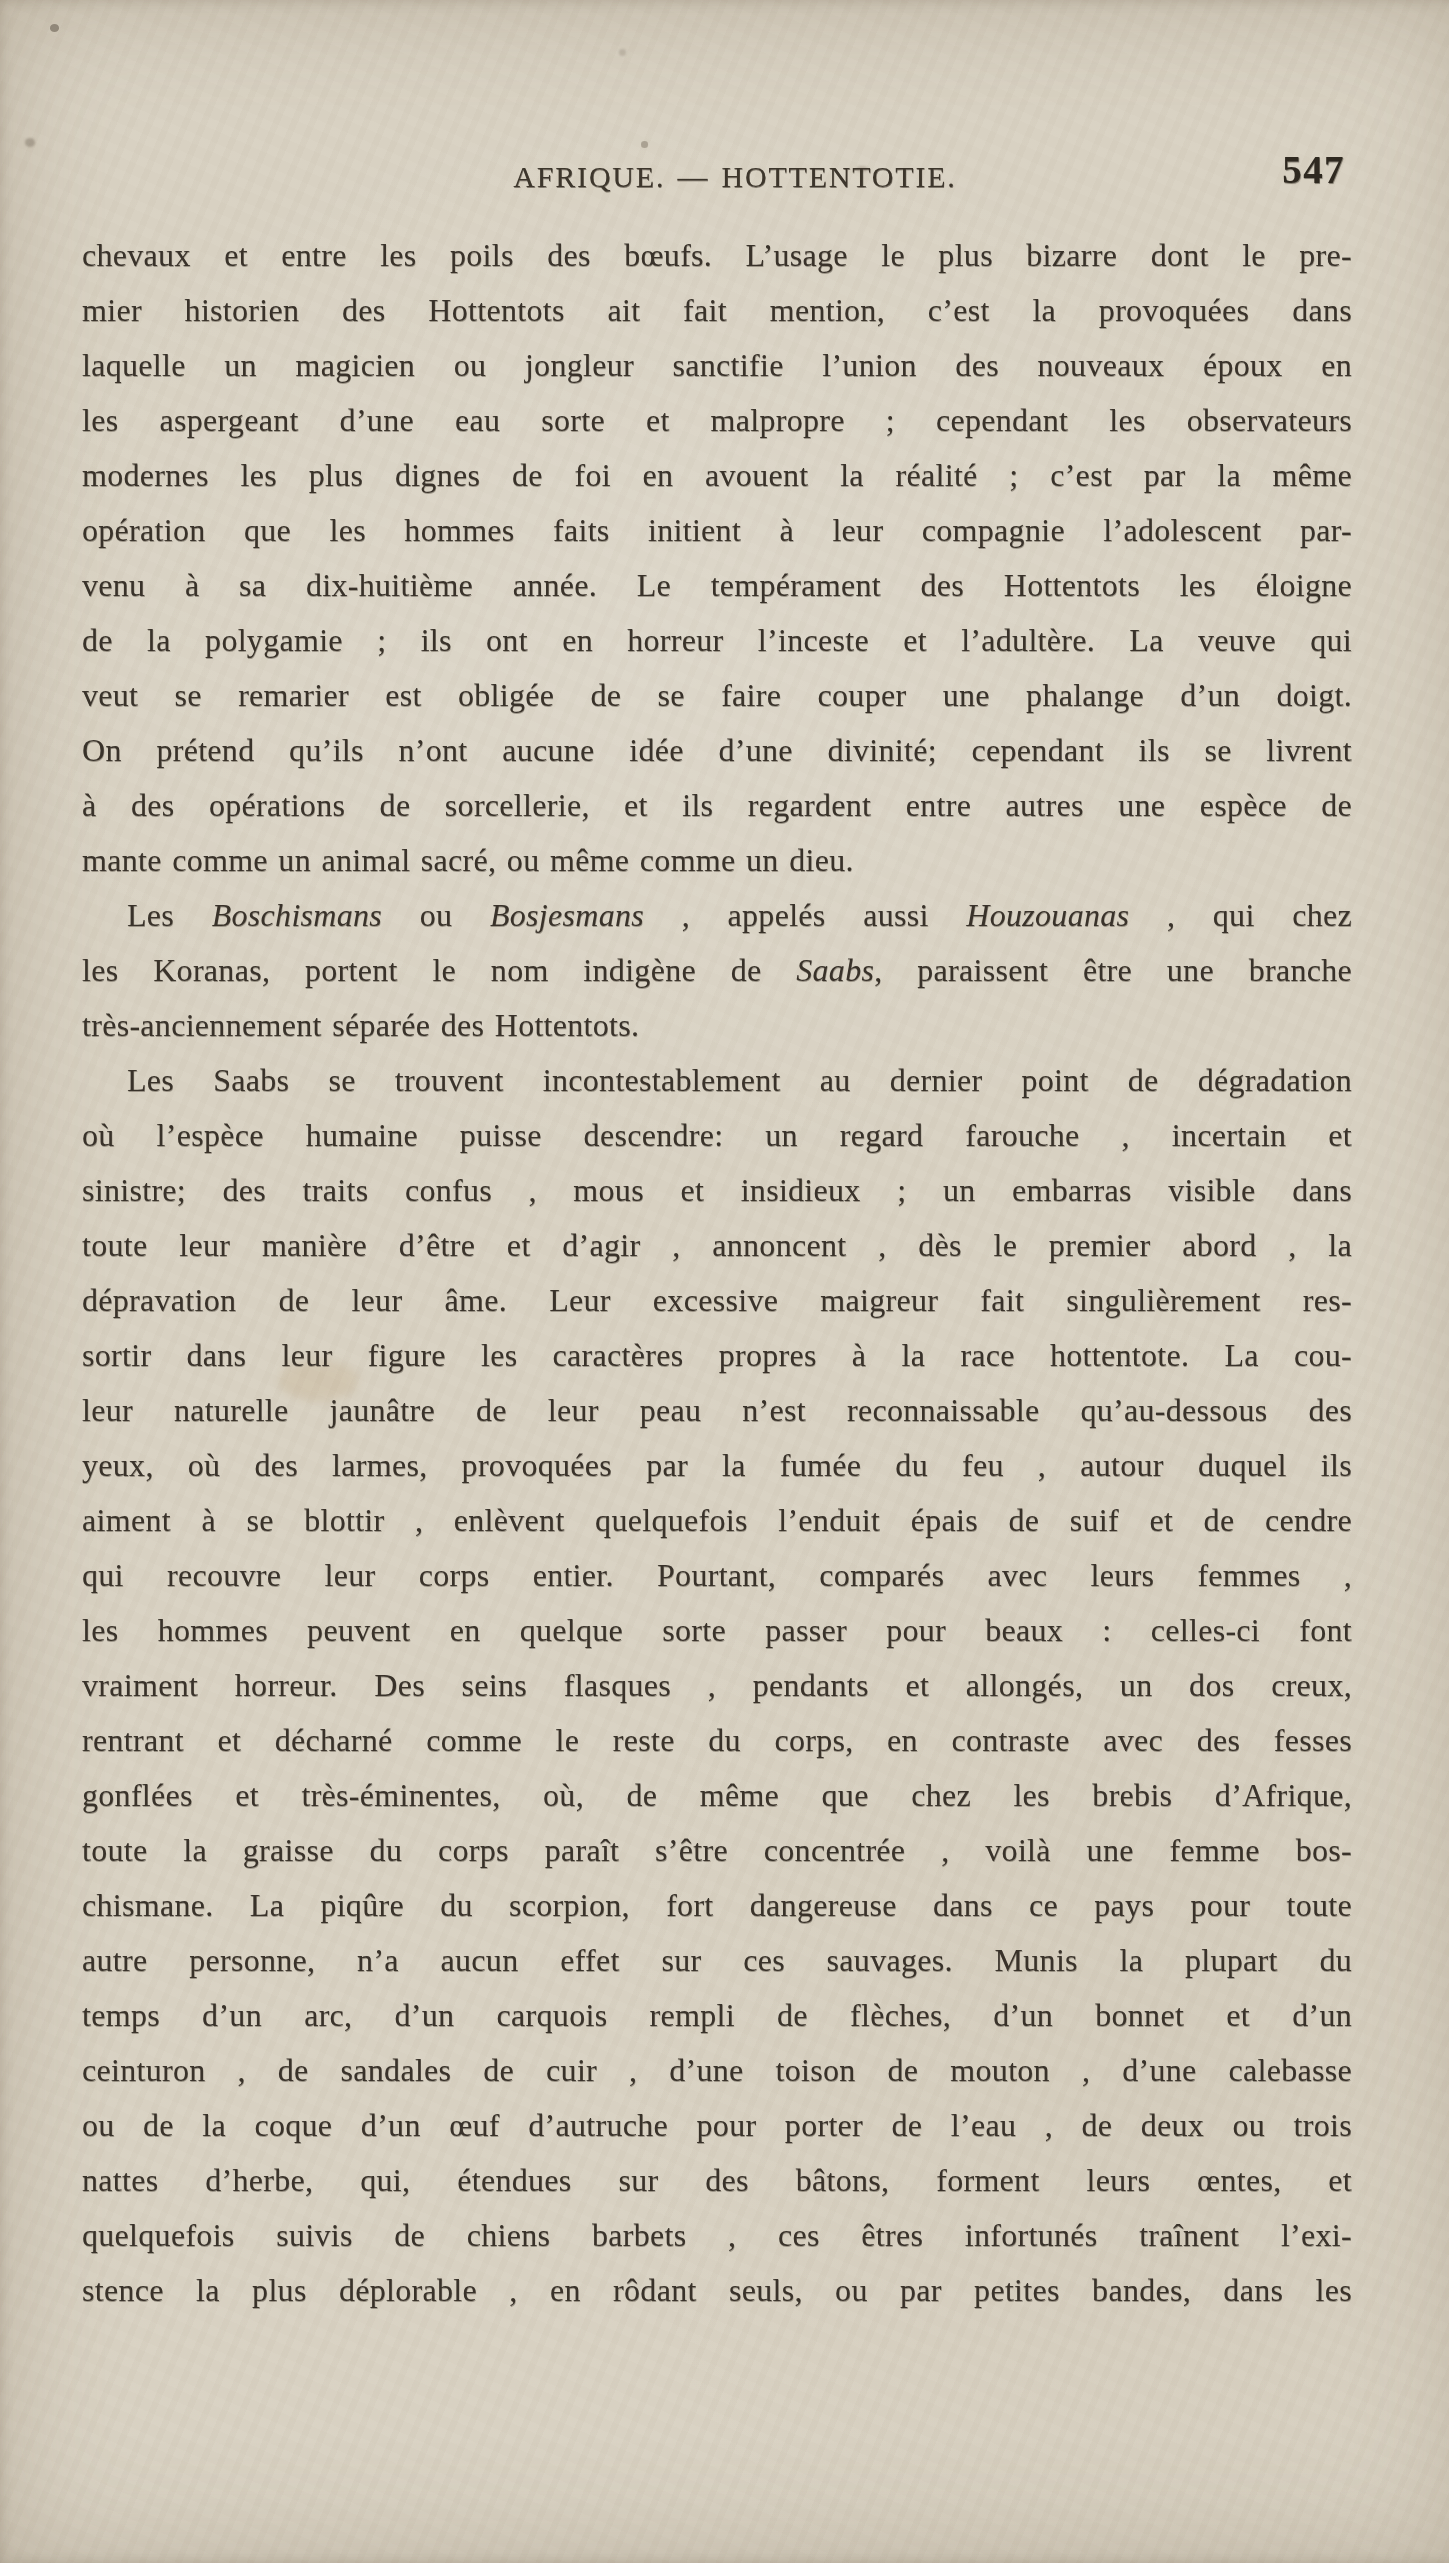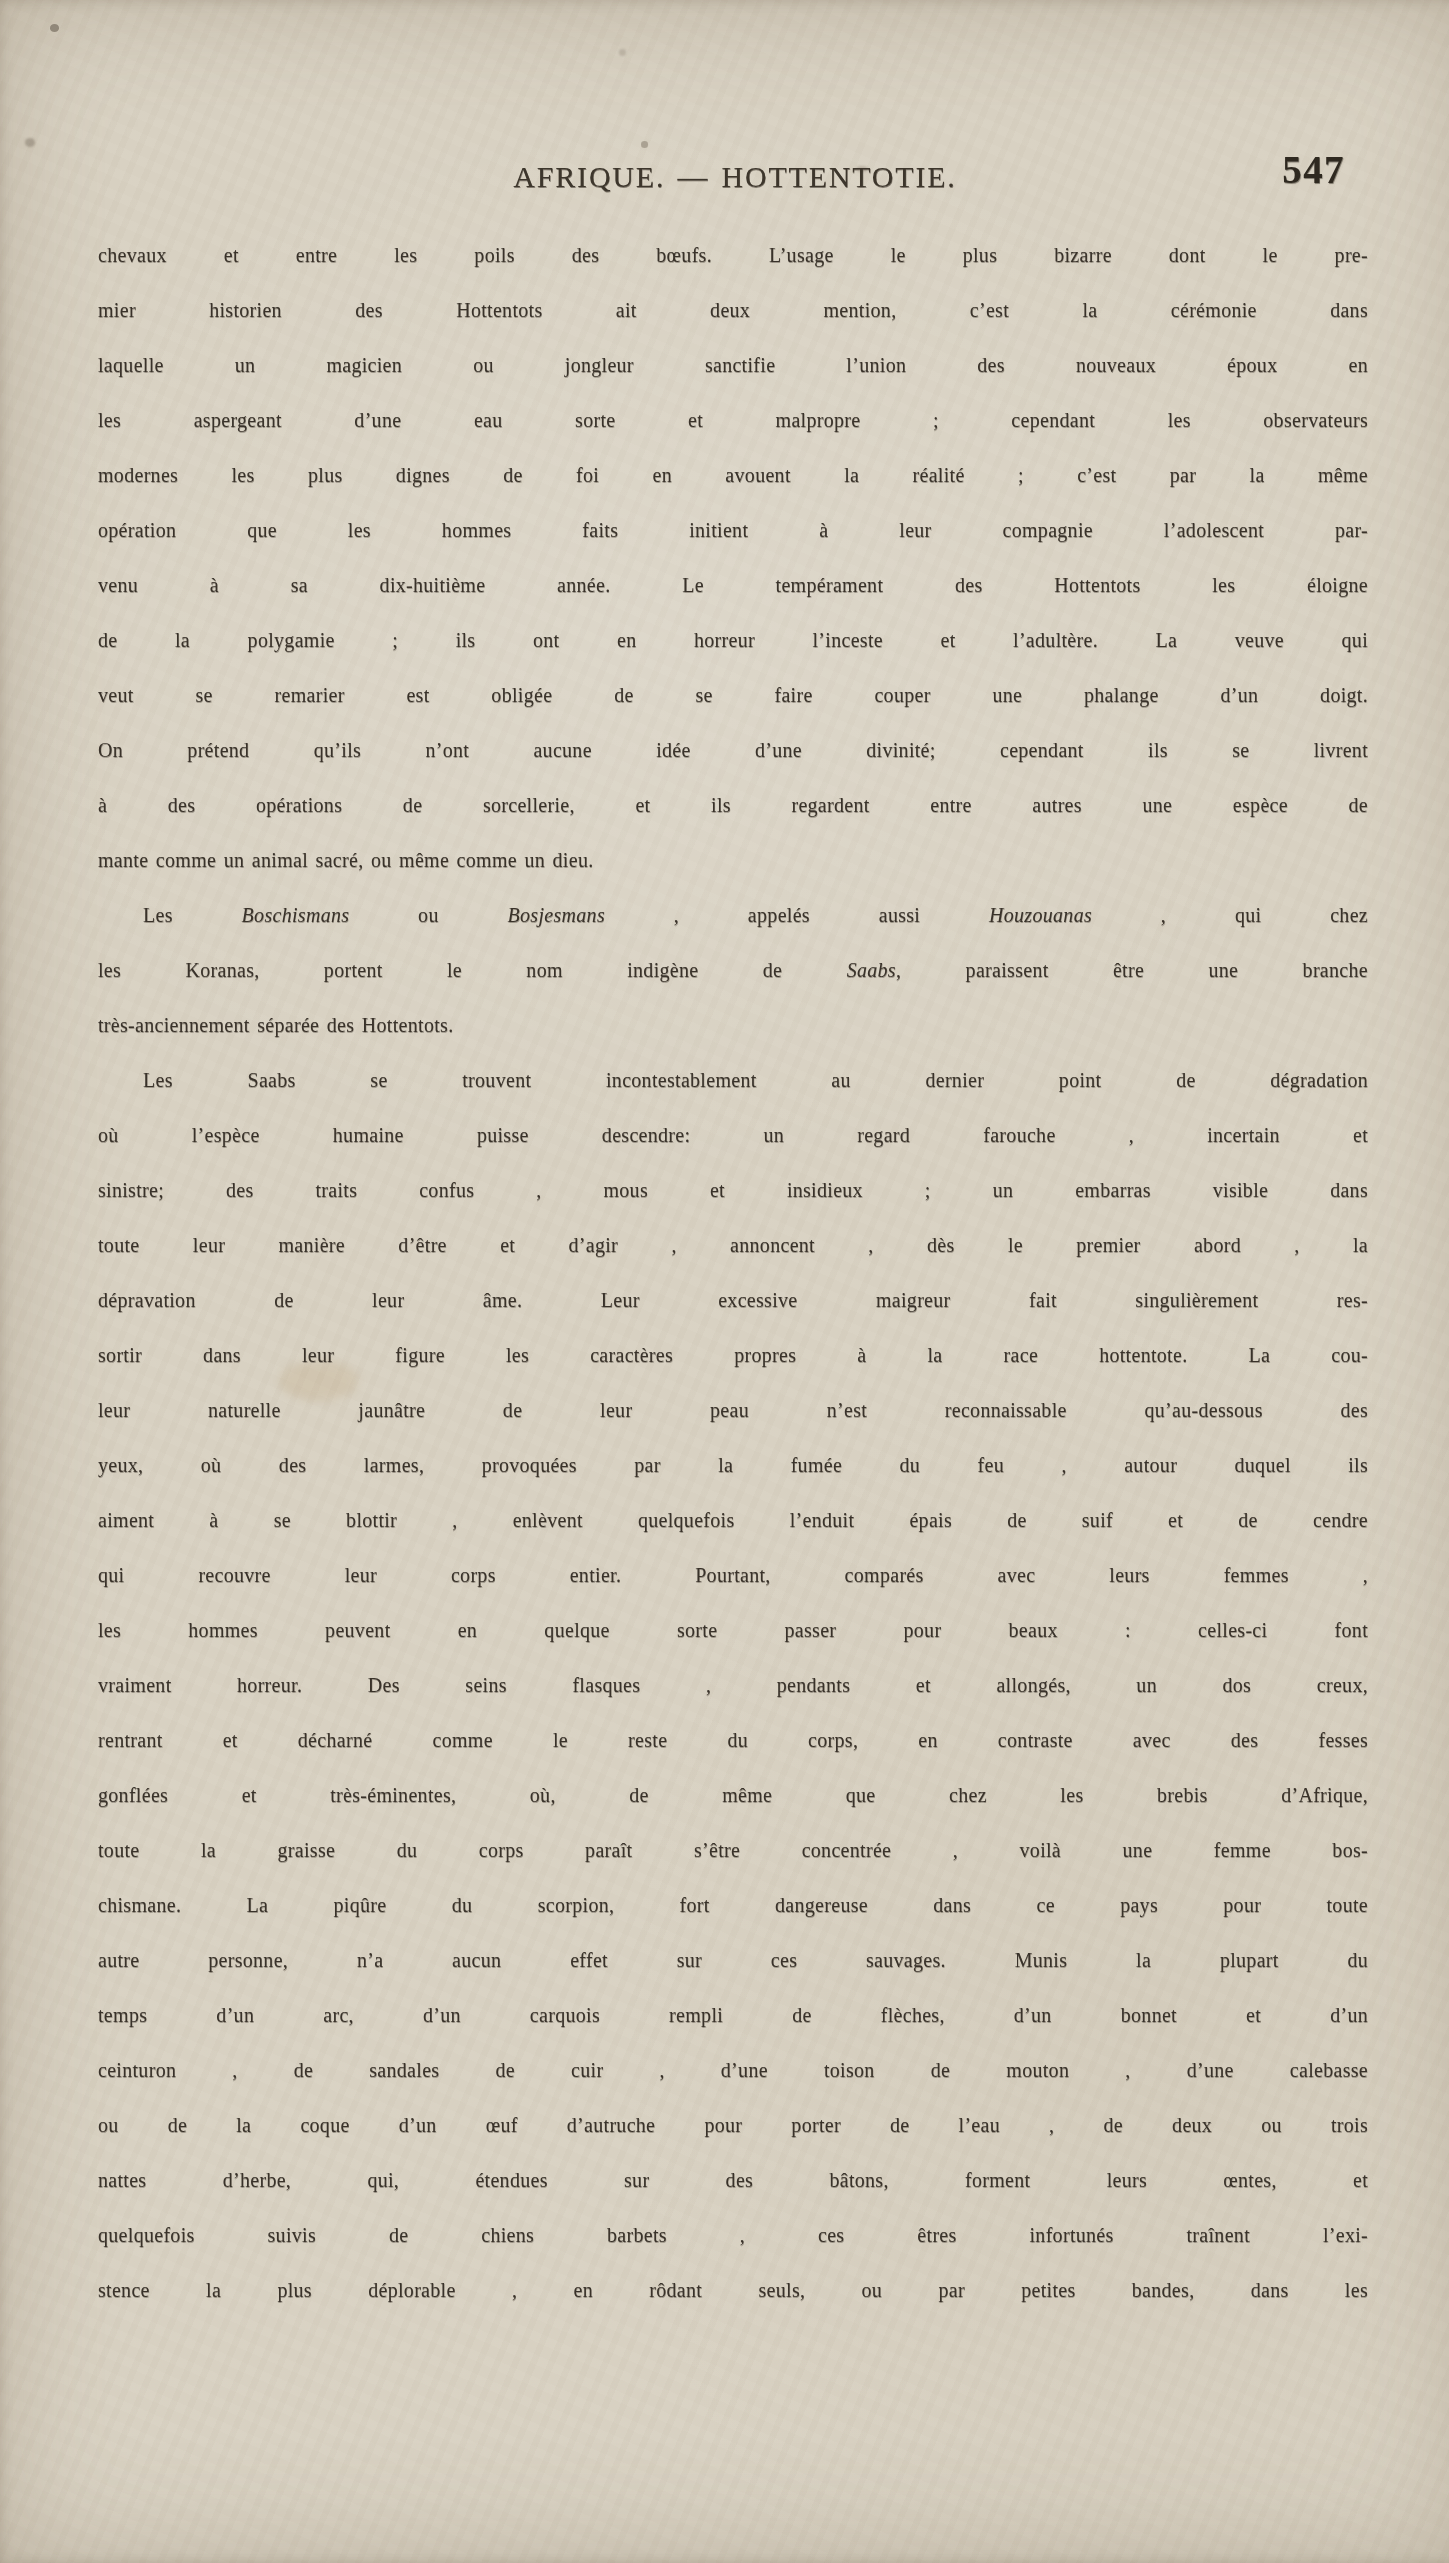--- a/index.html
+++ b/index.html
@@ -40,22 +40,22 @@
     text-align: right;
     font-size: 39px;
     font-weight: 700;
     letter-spacing: 1.4px;
     color: #2f2920;
     text-shadow: 0.6px 0.7px 0.7px rgba(47,41,32,0.5);
     font-family: Liberation Serif, serif;
   }
   .body-text {
     position: absolute;
-    top: 228px; left: 98px; width: 1270px;
-    font-size: 20px;
+    top: 228px; left: 82px; width: 1270px;
+    font-size: 32px;
     line-height: 55px;
     letter-spacing: 0.3px;
     word-spacing: 2.2px;
     color: #39322a;
     text-shadow: 0.4px 0.6px 0.6px rgba(55,47,38,0.38);
   }
   .line {
     height: 55px;
     text-align: justify;
     text-align-last: justify;
@@ -93,21 +93,21 @@
   <div class="speck s4"></div>
   <div class="speck s5"></div>
   <div class="stain"></div>
 
   <div class="running-head">AFRIQUE. — HOTTENTOTIE.</div>
 
   <div class="folio">547</div>
 
   <div class="body-text">
       <div class="line"><span>chevaux et entre les poils des bœufs. L’usage le plus bizarre dont le pre-</span></div>
-      <div class="line"><span>mier historien des Hottentots ait deux mention, c’est la cérémonie dans</span></div>
+      <div class="line"><span>mier historien des Hottentots ait fait mention, c’est la provoquées dans</span></div>
       <div class="line"><span>laquelle un magicien ou jongleur sanctifie l’union des nouveaux époux en</span></div>
       <div class="line"><span>les aspergeant d’une eau sorte et malpropre ; cependant les observateurs</span></div>
       <div class="line"><span>modernes les plus dignes de foi en avouent la réalité ; c’est par la même</span></div>
       <div class="line"><span>opération que les hommes faits initient à leur compagnie l’adolescent par-</span></div>
       <div class="line"><span>venu à sa dix-huitième année. Le tempérament des Hottentots les éloigne</span></div>
       <div class="line"><span>de la polygamie ; ils ont en horreur l’inceste et l’adultère. La veuve qui</span></div>
       <div class="line"><span>veut se remarier est obligée de se faire couper une phalange d’un doigt.</span></div>
       <div class="line"><span>On prétend qu’ils n’ont aucune idée d’une divinité; cependant ils se livrent</span></div>
       <div class="line"><span>à des opérations de sorcellerie, et ils regardent entre autres une espèce de</span></div>
       <div class="line end"><span>mante comme un animal sacré, ou même comme un dieu.</span></div>

